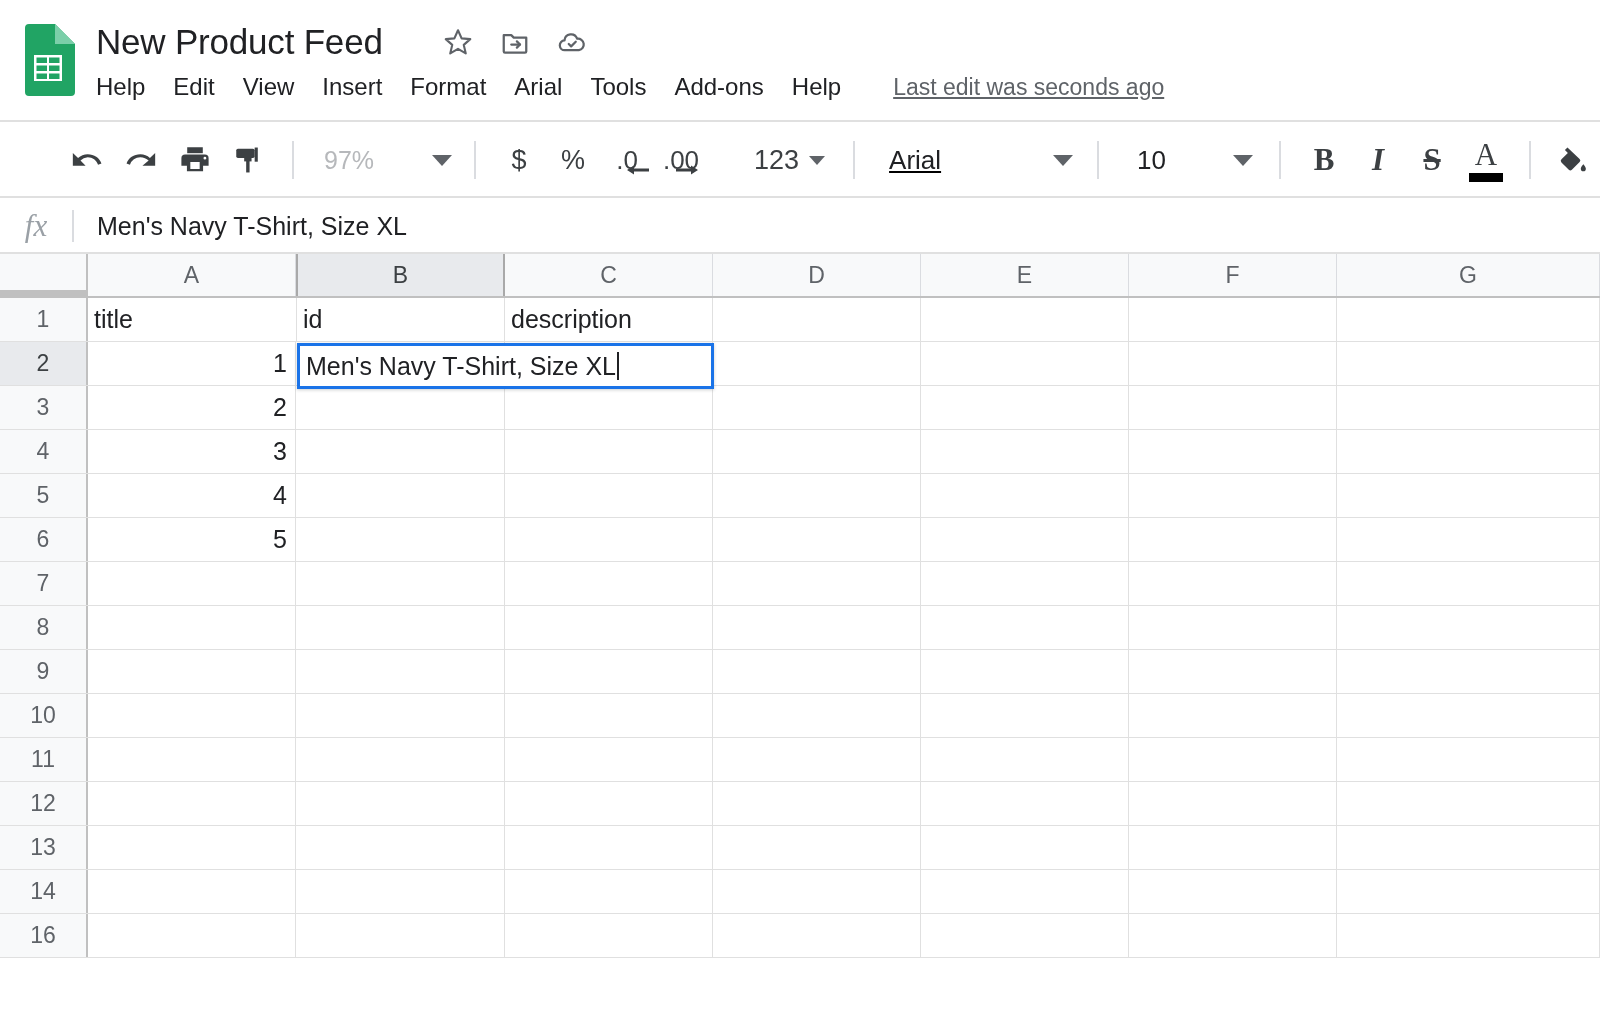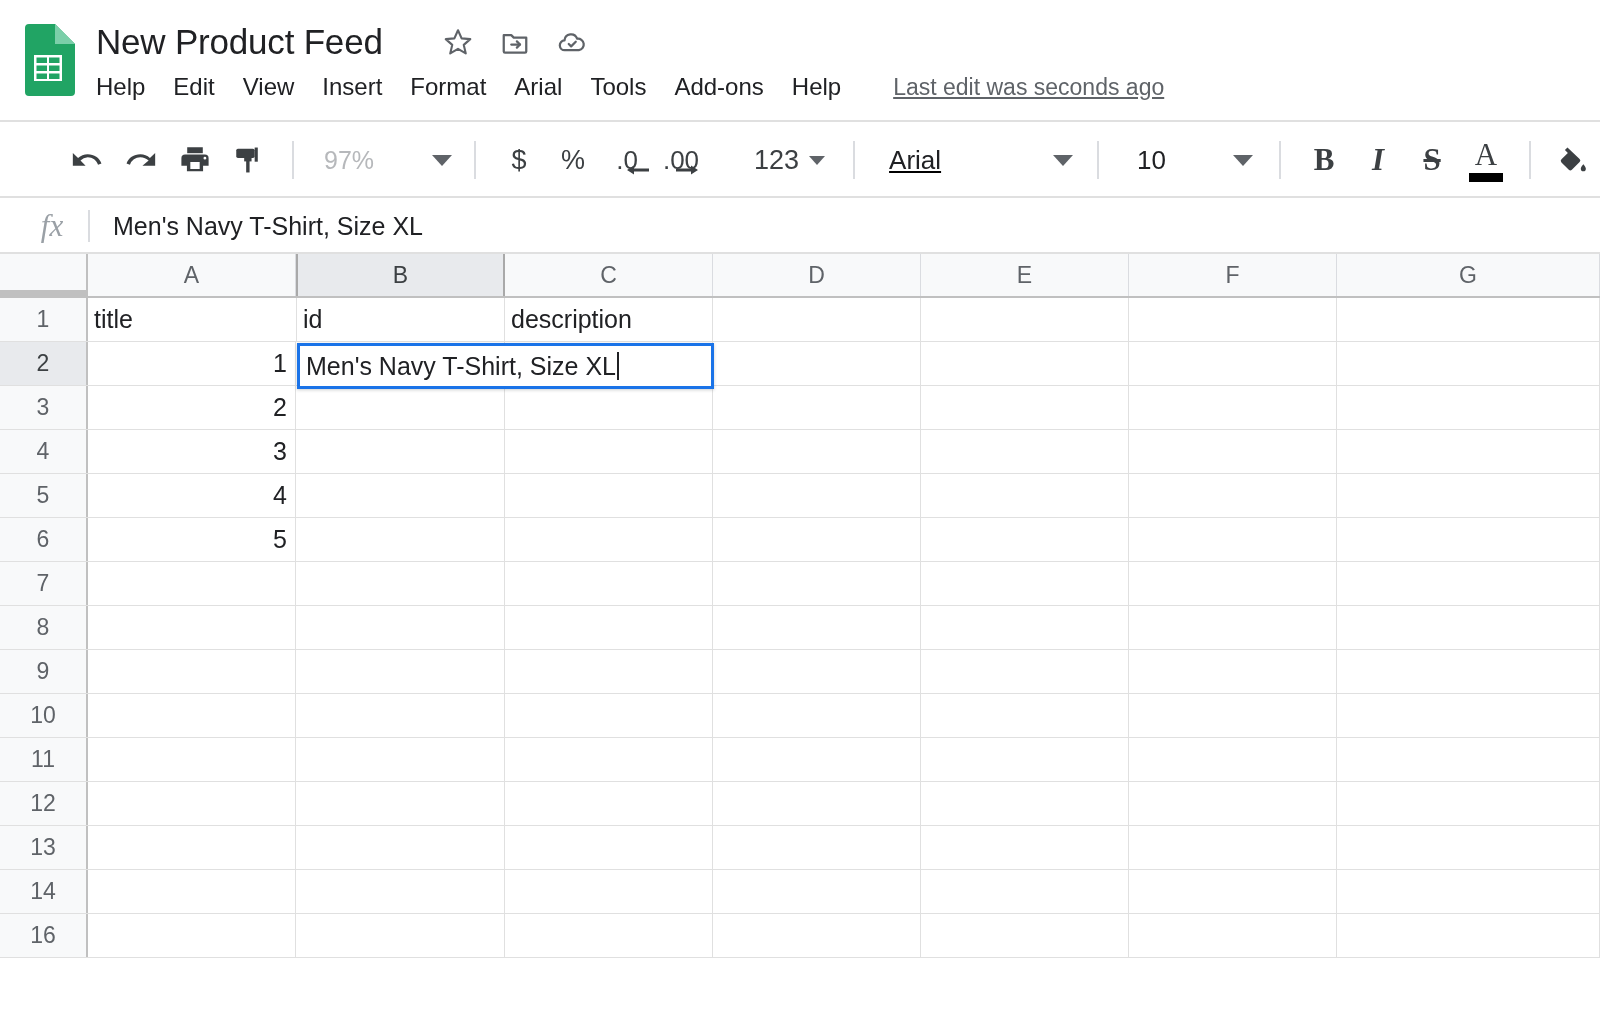--- a/index.html
+++ b/index.html
@@ -167,21 +167,21 @@
   
   .formula-bar {
     position: relative;
     height: 56px;
     display: flex;
     align-items: center;
     background: #ffffff;
   }
   .fx-wrap {
     width: 72px;
-    display: flex; align-items: flex-start; justify-content: center; margin-left: 16px;
+    display: flex; align-items: flex-start; justify-content: center;
   }
   .fx-glyph {
     font-family: "Liberation Serif", serif;
     font-style: italic;
     font-size: 31px;
     color: #9aa0a6;
   }
   .fb-sep { width: 2px; height: 32px; background: #dadce0; }
   .formula-input {
     flex: 1;

